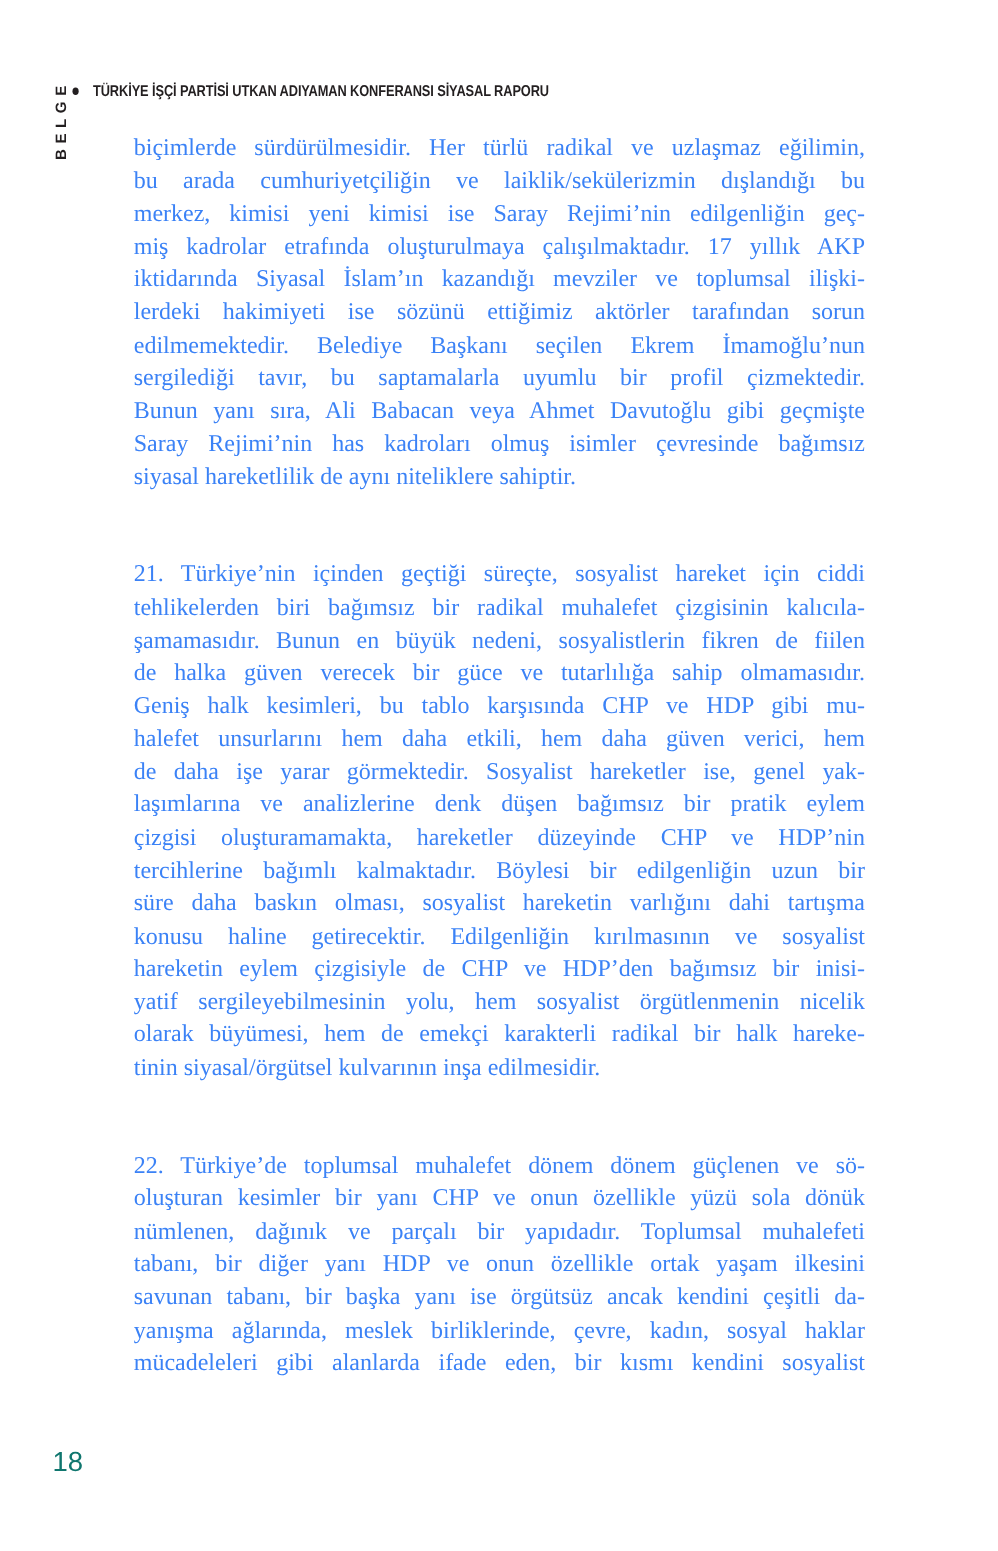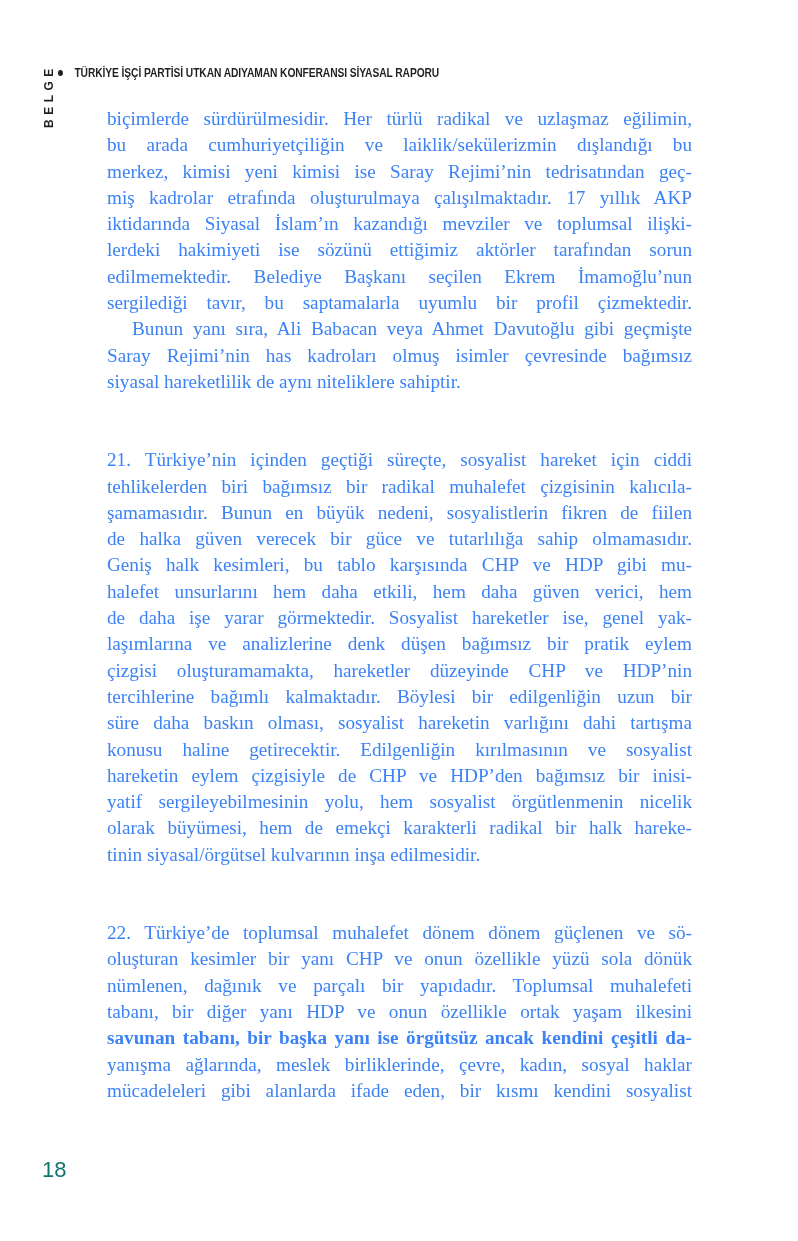--- a/index.html
+++ b/index.html
@@ -97,27 +97,27 @@
   <span class="bullet"></span>
   <span>TÜRKİYE İŞÇİ PARTİSİ UTKAN ADIYAMAN KONFERANSI SİYASAL RAPORU</span>
 </div>
 
 <div class="section-label">BELGE</div>
 
 <div class="content">
   <p>
     <span class="line" style="white-space: normal;">biçimlerde sürdürülmesidir. Her türlü radikal ve uzlaşmaz eğilimin,</span>
     <span class="line" style="white-space: normal;">bu arada cumhuriyetçiliğin ve laiklik/sekülerizmin dışlandığı bu</span>
-    <span class="line" style="white-space: normal;">merkez, kimisi yeni kimisi ise Saray Rejimi’nin tedrisatından geç-</span>
+    <span class="line" style="white-space: normal;">merkez, kimisi yeni kimisi ise Saray Rejimi’nin edilgenliğin geç-</span>
     <span class="line" style="white-space: normal;">miş kadrolar etrafında oluşturulmaya çalışılmaktadır. 17 yıllık AKP</span>
     <span class="line" style="white-space: normal;">iktidarında Siyasal İslam’ın kazandığı mevziler ve toplumsal ilişki-</span>
     <span class="line" style="white-space: normal;">lerdeki hakimiyeti ise sözünü ettiğimiz aktörler tarafından sorun</span>
     <span class="line" style="white-space: normal;">edilmemektedir. Belediye Başkanı seçilen Ekrem İmamoğlu’nun</span>
     <span class="line" style="white-space: normal;">sergilediği tavır, bu saptamalarla uyumlu bir profil çizmektedir.</span>
-    <span class="line" style="white-space: normal; margin-left: 25px;">Bunun yanı sıra, Ali Babacan veya Ahmet Davutoğlu gibi geçmişte</span>
+    <span class="line" style="white-space: normal;">Bunun yanı sıra, Ali Babacan veya Ahmet Davutoğlu gibi geçmişte</span>
     <span class="line" style="white-space: normal;">Saray Rejimi’nin has kadroları olmuş isimler çevresinde bağımsız</span>
     <span class="line last" style="white-space: normal;">siyasal hareketlilik de aynı niteliklere sahiptir.</span>
   </p>
   <p>
     <span class="line" style="white-space: normal;">21. Türkiye’nin içinden geçtiği süreçte, sosyalist hareket için ciddi</span>
     <span class="line" style="white-space: normal;">tehlikelerden biri bağımsız bir radikal muhalefet çizgisinin kalıcıla-</span>
     <span class="line" style="white-space: normal;">şamamasıdır. Bunun en büyük nedeni, sosyalistlerin fikren de fiilen</span>
     <span class="line" style="white-space: normal;">de halka güven verecek bir güce ve tutarlılığa sahip olmamasıdır.</span>
     <span class="line" style="white-space: normal;">Geniş halk kesimleri, bu tablo karşısında CHP ve HDP gibi mu-</span>
     <span class="line" style="white-space: normal;">halefet unsurlarını hem daha etkili, hem daha güven verici, hem</span>
@@ -130,19 +130,19 @@
     <span class="line" style="white-space: normal;">hareketin eylem çizgisiyle de CHP ve HDP’den bağımsız bir inisi-</span>
     <span class="line" style="white-space: normal;">yatif sergileyebilmesinin yolu, hem sosyalist örgütlenmenin nicelik</span>
     <span class="line" style="white-space: normal;">olarak büyümesi, hem de emekçi karakterli radikal bir halk hareke-</span>
     <span class="line last" style="white-space: normal;">tinin siyasal/örgütsel kulvarının inşa edilmesidir.</span>
   </p>
   <p>
     <span class="line" style="white-space: normal;">22. Türkiye’de toplumsal muhalefet dönem dönem güçlenen ve sö-</span>
     <span class="line" style="white-space: normal;">oluşturan kesimler bir yanı CHP ve onun özellikle yüzü sola dönük</span>
     <span class="line" style="white-space: normal;">nümlenen, dağınık ve parçalı bir yapıdadır. Toplumsal muhalefeti</span>
     <span class="line" style="white-space: normal;">tabanı, bir diğer yanı HDP ve onun özellikle ortak yaşam ilkesini</span>
-    <span class="line" style="white-space: normal; font-weight: bold;">savunan tabanı, bir başka yanı ise örgütsüz ancak kendini çeşitli da-</span>
+    <span class="line" style="white-space: normal;">savunan tabanı, bir başka yanı ise örgütsüz ancak kendini çeşitli da-</span>
     <span class="line" style="white-space: normal;">yanışma ağlarında, meslek birliklerinde, çevre, kadın, sosyal haklar</span>
     <span class="line" style="white-space: normal;">mücadeleleri gibi alanlarda ifade eden, bir kısmı kendini sosyalist</span>
   </p>
 </div>
 
 <div class="page-number">18</div>
 
 </body></html>

